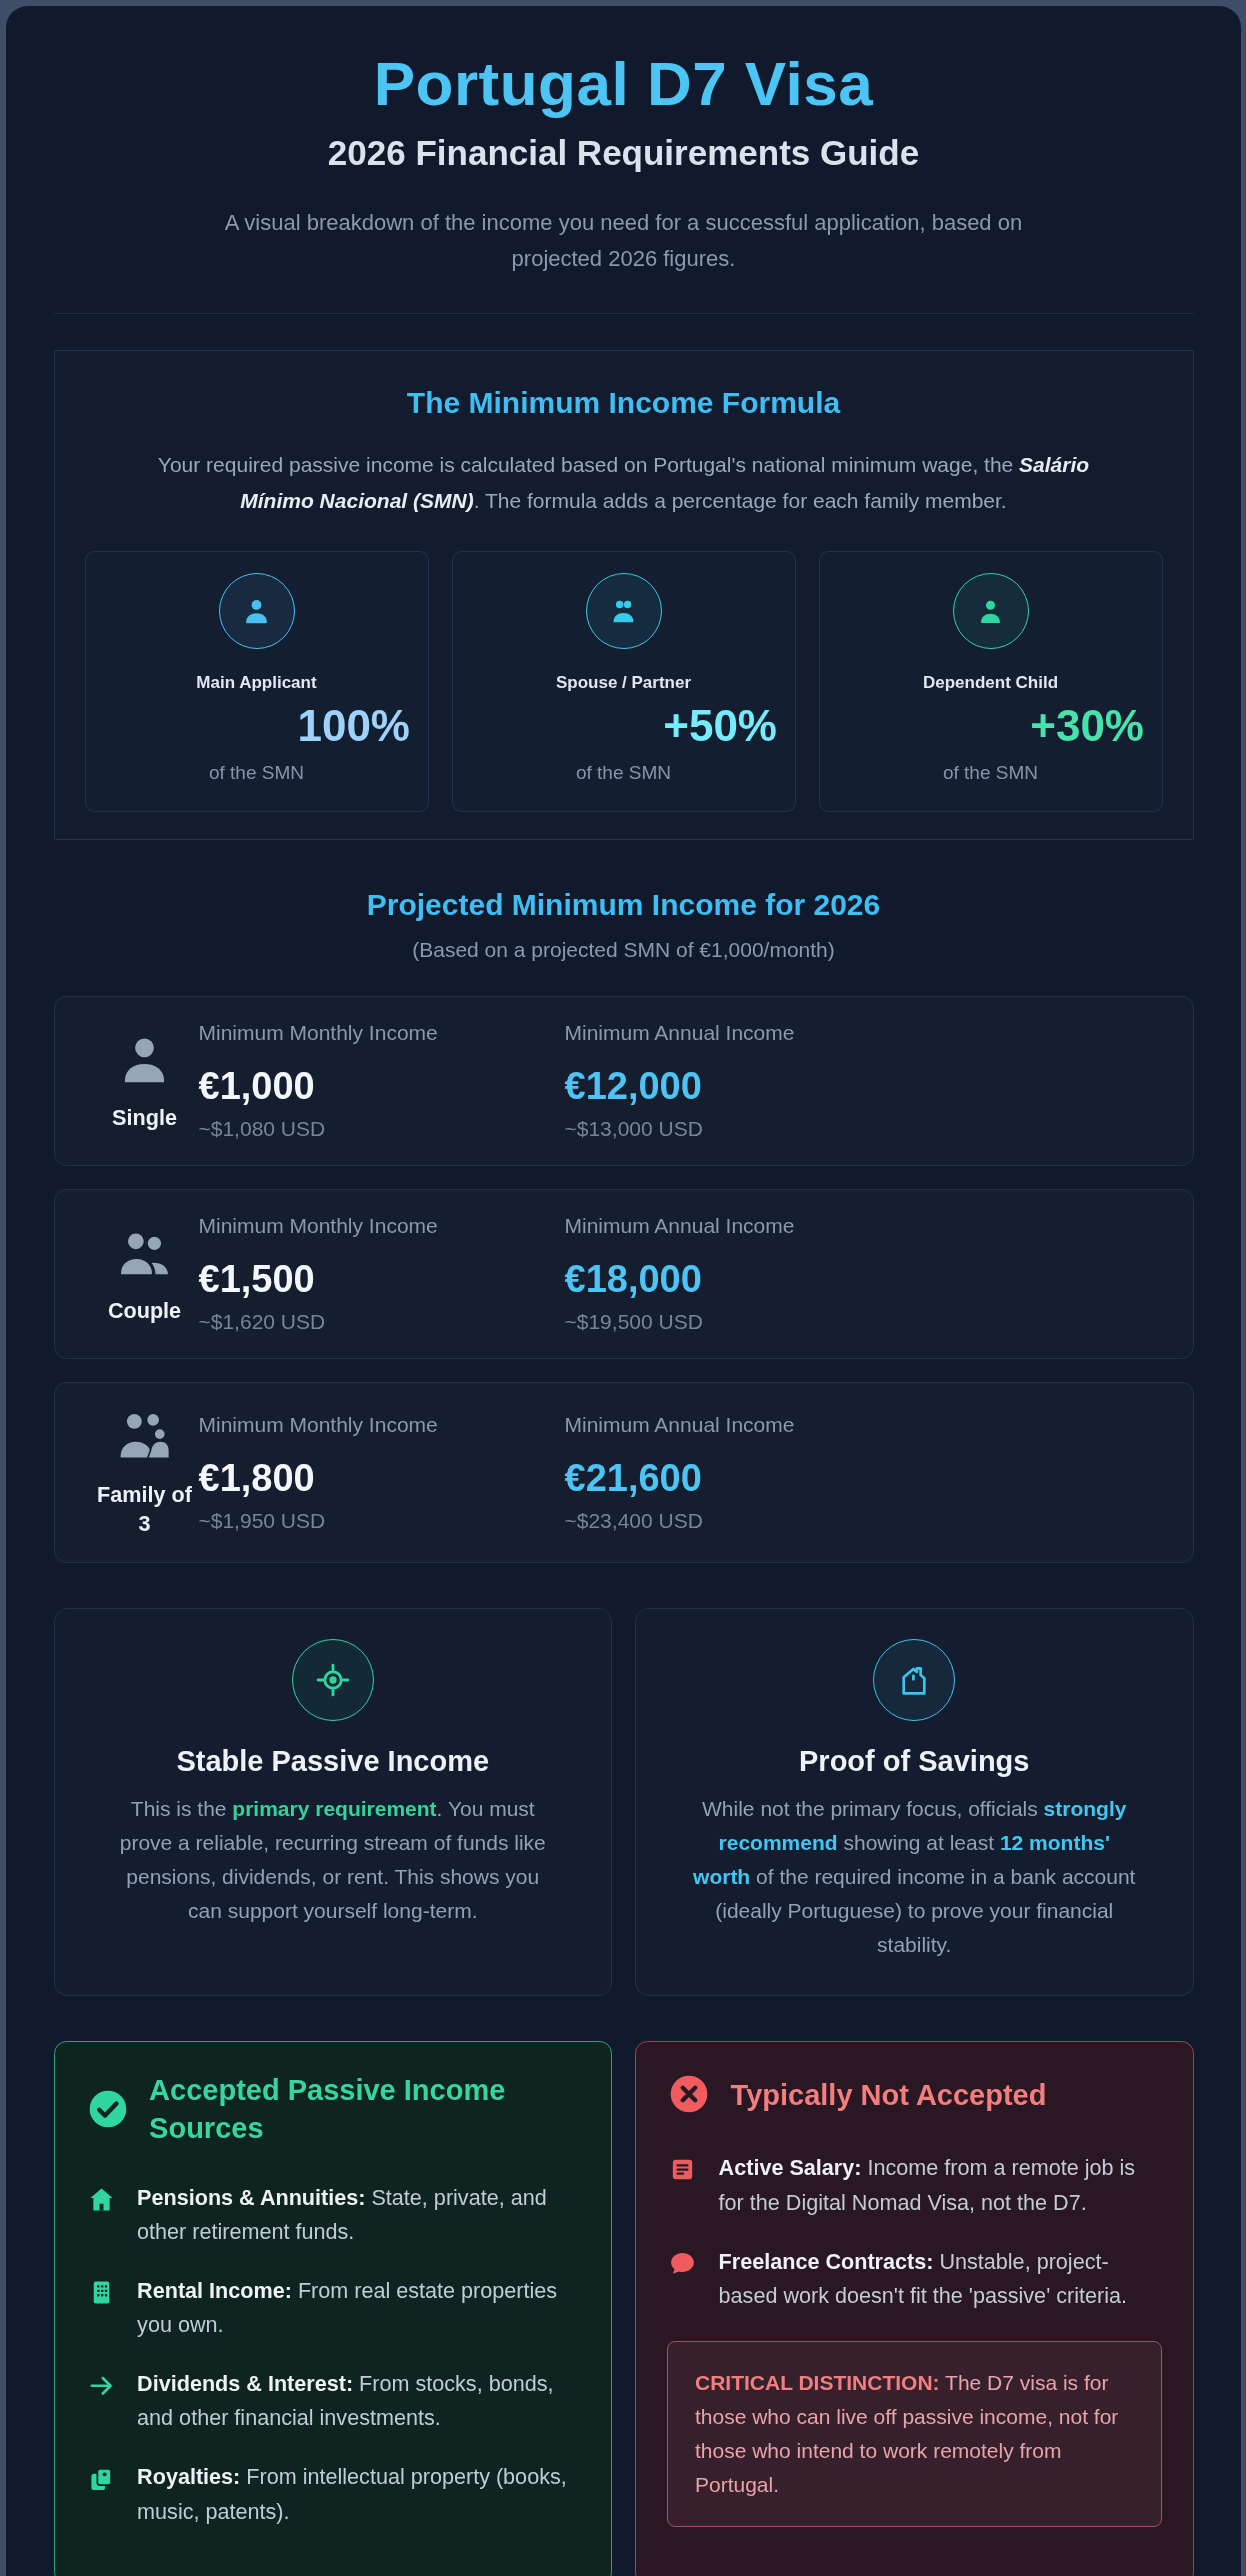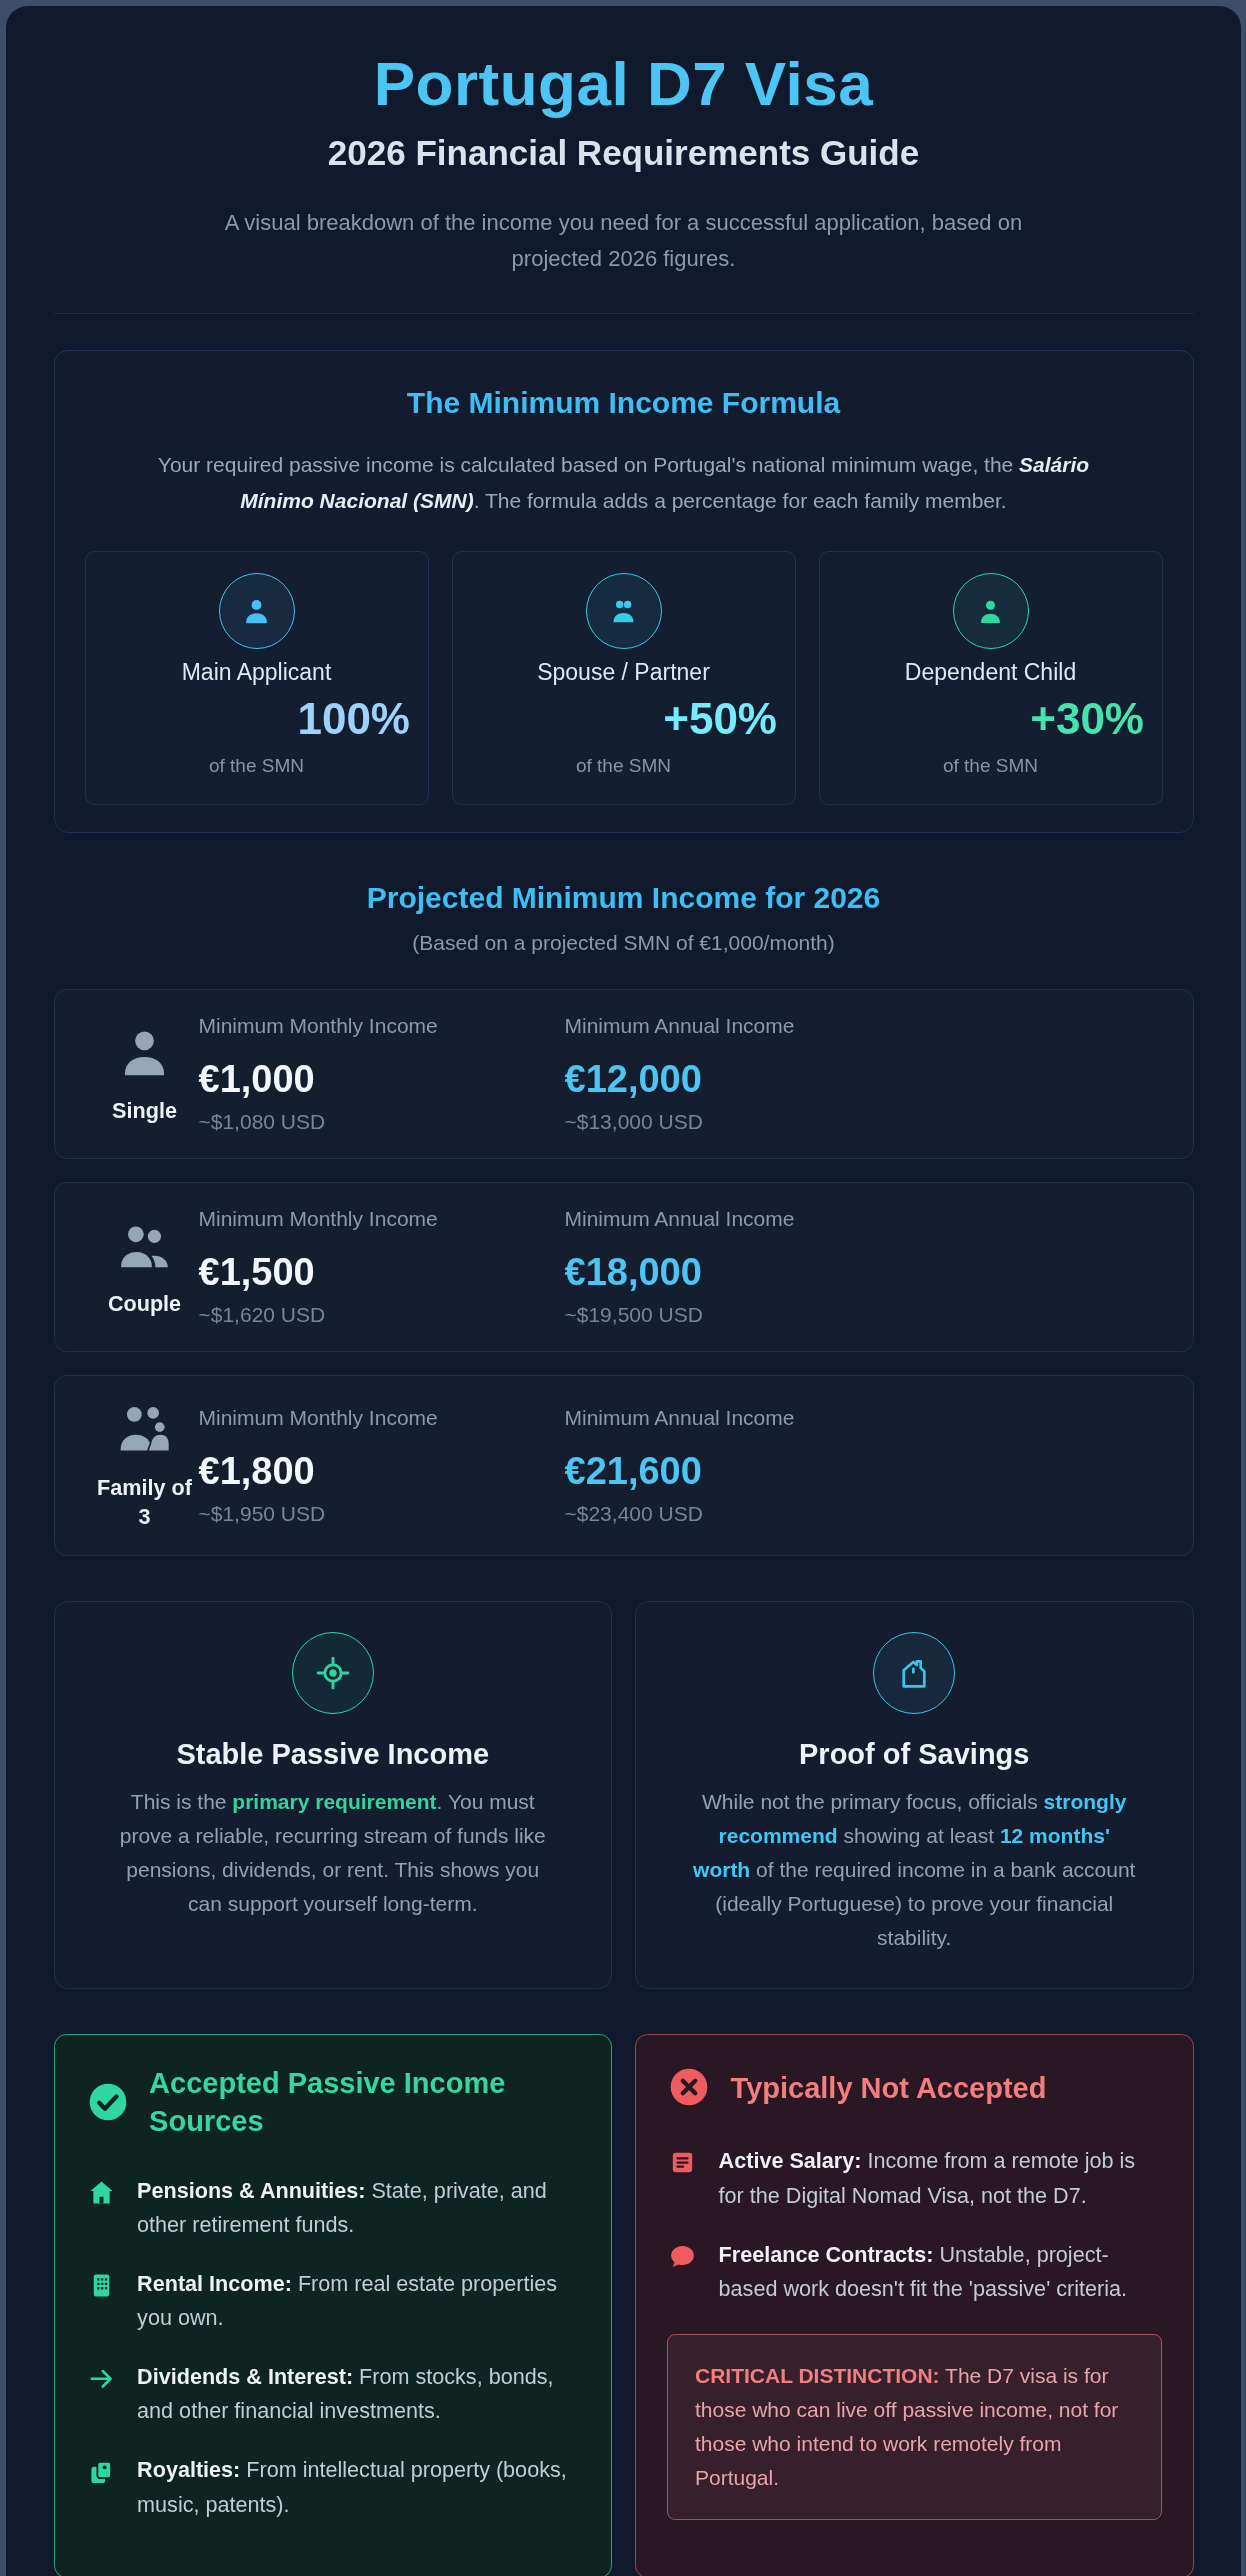--- a/index.html
+++ b/index.html
@@ -46,42 +46,42 @@
   .c-green { color: #34d399; }
   .c-cyan  { color: #41c7f2; }
   .c-red   { color: #f47d7d; }
   .seg-i { font-style: italic; }
 
   
   .formula-panel {
     margin-top: 36px;
     background: #121c2e;
     border: 1px solid #243150;
-    border-radius: 14px;
+    border-radius: 2px;
     padding: 32px 30px 27px;
   }
   .formula-desc {
     font-size: 21px; color: #9aa8bc; line-height: 1.7;
     text-align: center; max-width: 994px; margin: 25px auto 32px;
   }
   .formula-grid { display: grid; grid-template-columns: 1fr 1fr 1fr; gap: 23px; }
   .f-card {
     background: #131e31; border: 1px solid #233150; border-radius: 9.3px;
     padding: 21.6px 17.5px 27px; text-align: center;
   }
   .avatar {
     width: 76px; height: 76px; border-radius: 50%;
     margin: 0 auto; display: flex; align-items: center; justify-content: center;
     border: 1.5px solid;
   }
   .avatar svg { width: 33px; height: 33px; }
   .avatar.blue  { border-color: #4ac0f0; background: rgba(74,192,240,.08); color: #4ac0f0; }
   .avatar.cyan  { border-color: #38cae8; background: rgba(56,202,232,.08); color: #38cae8; }
   .avatar.green { border-color: #2fd6a0; background: rgba(47,214,160,.08); color: #2fd6a0; }
-  .f-label { font-size: 23px; font-weight: 400; color: #e2e8f1; margin-top: 10px; }
+  .f-label { font-size: 17px; font-weight: 700; color: #e2e8f1; margin-top: 24px; }
   .f-value { font-size: 44px; font-weight: 800; margin-top: 8.2px; text-align: right; }
   .f-value.blue  { color: #9fd2fa; }
   .f-value.cyan  { color: #74ecfb; }
   .f-value.green { color: #46e3ad; }
   .f-caption { font-size: 19px; color: #8795ab; margin-top: 10.3px; }
 
   
   .projection { margin-top: 45px; }
   .projection-sub {
     font-size: 21px; color: #8a99ae; text-align: center; margin-top: 14.4px;

